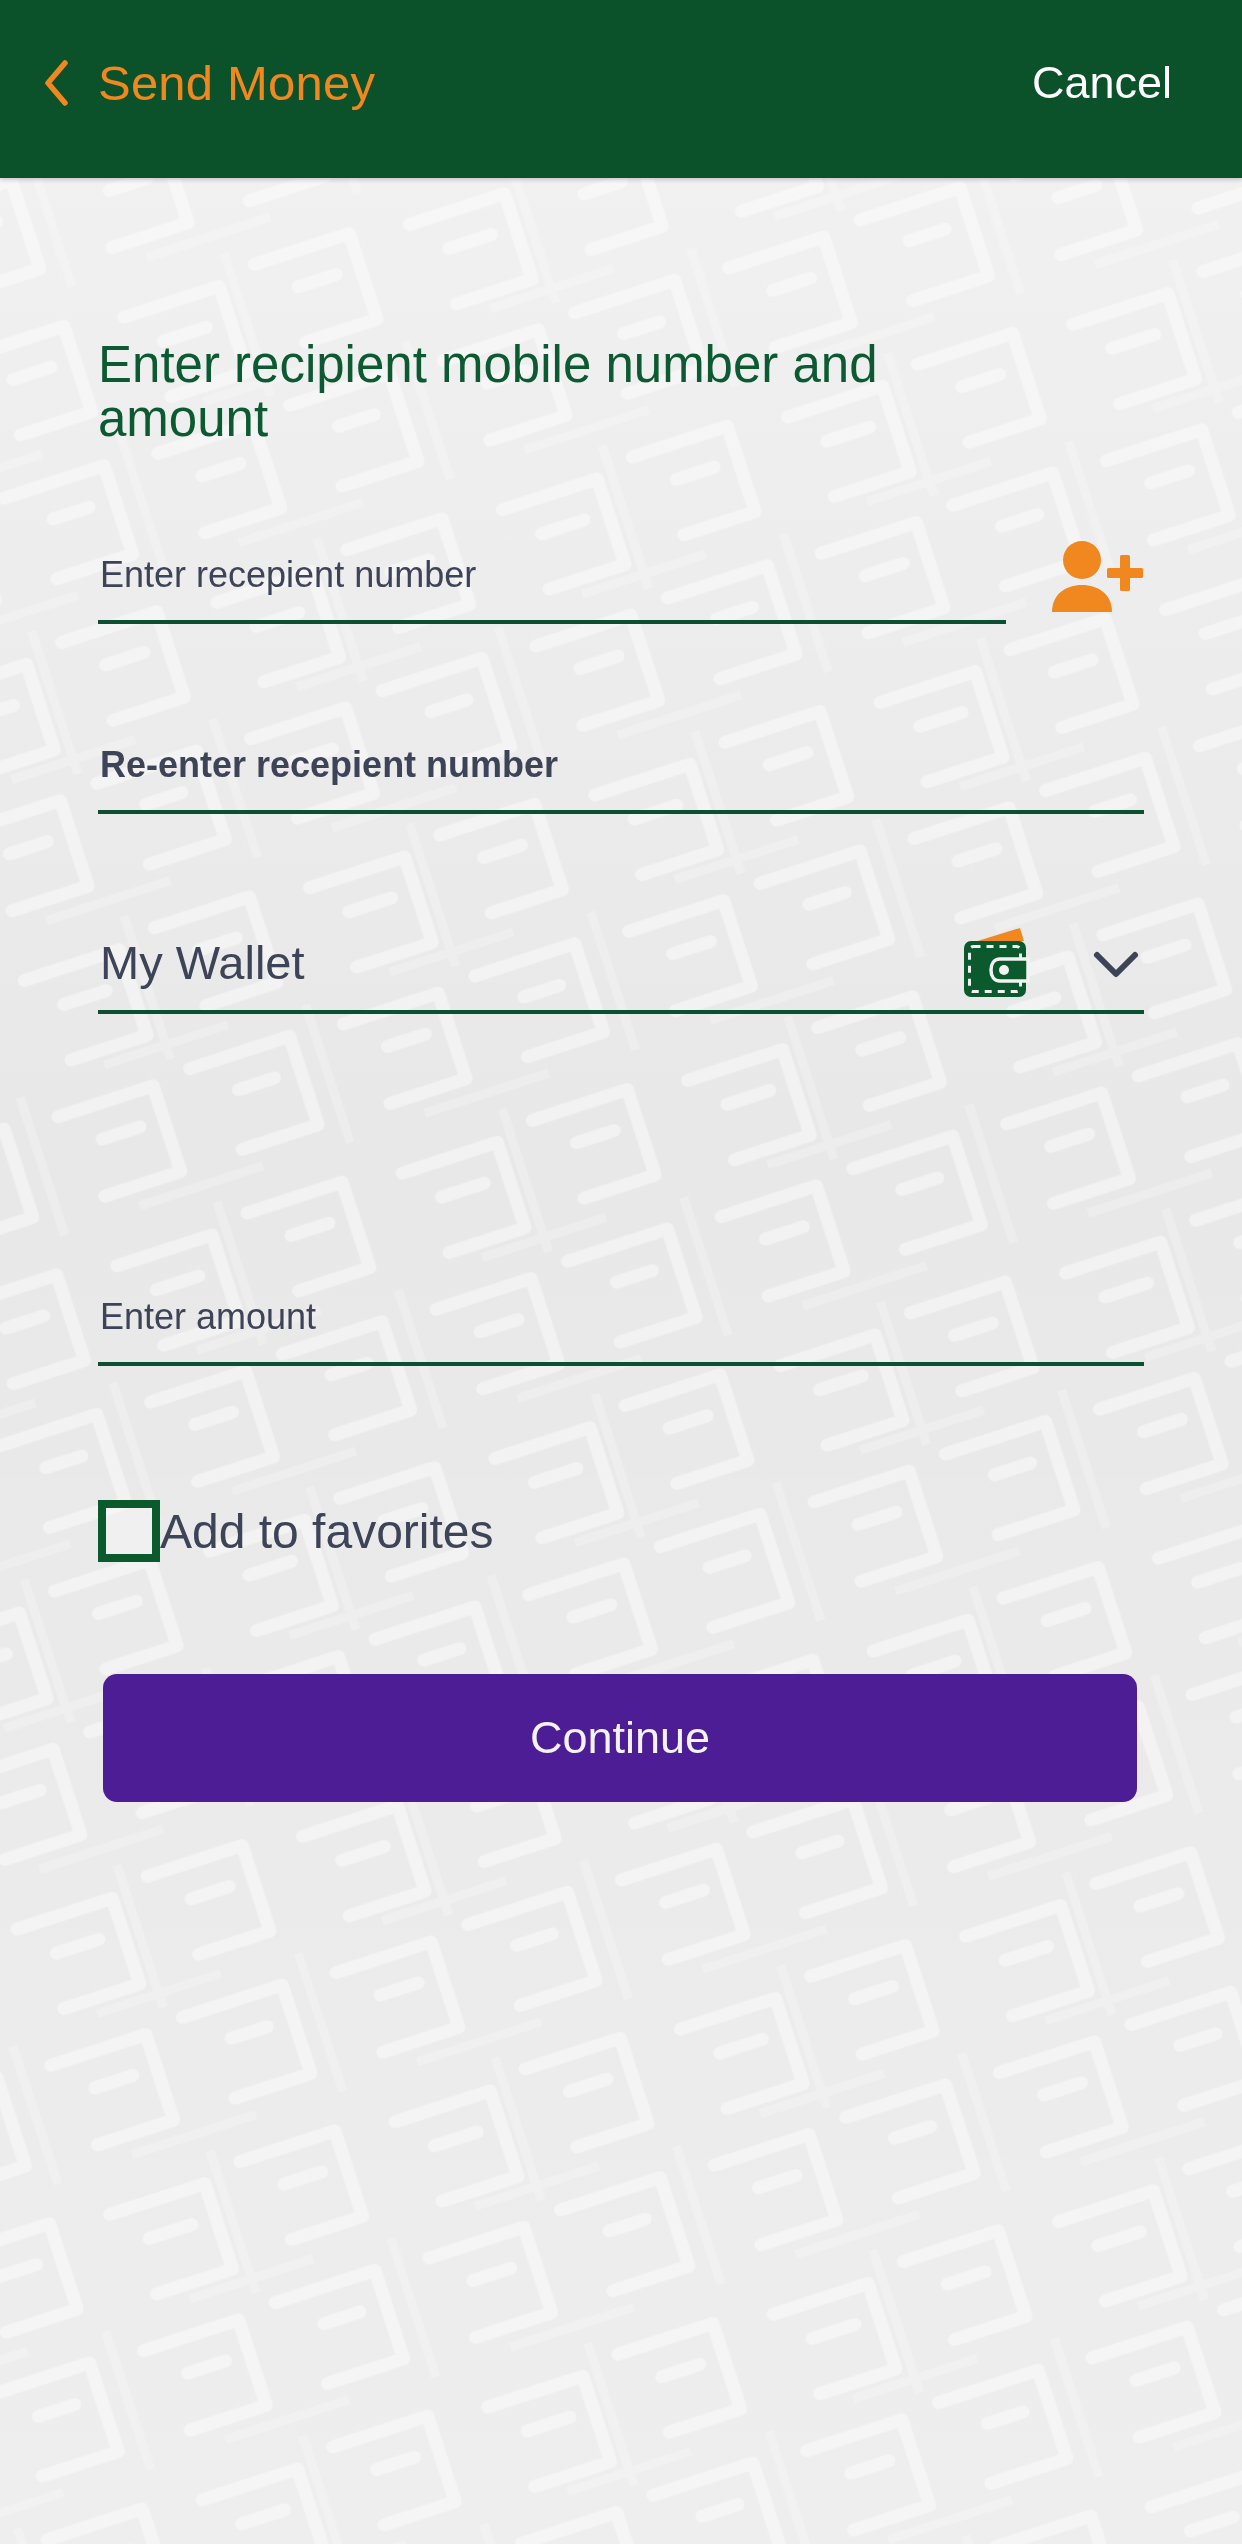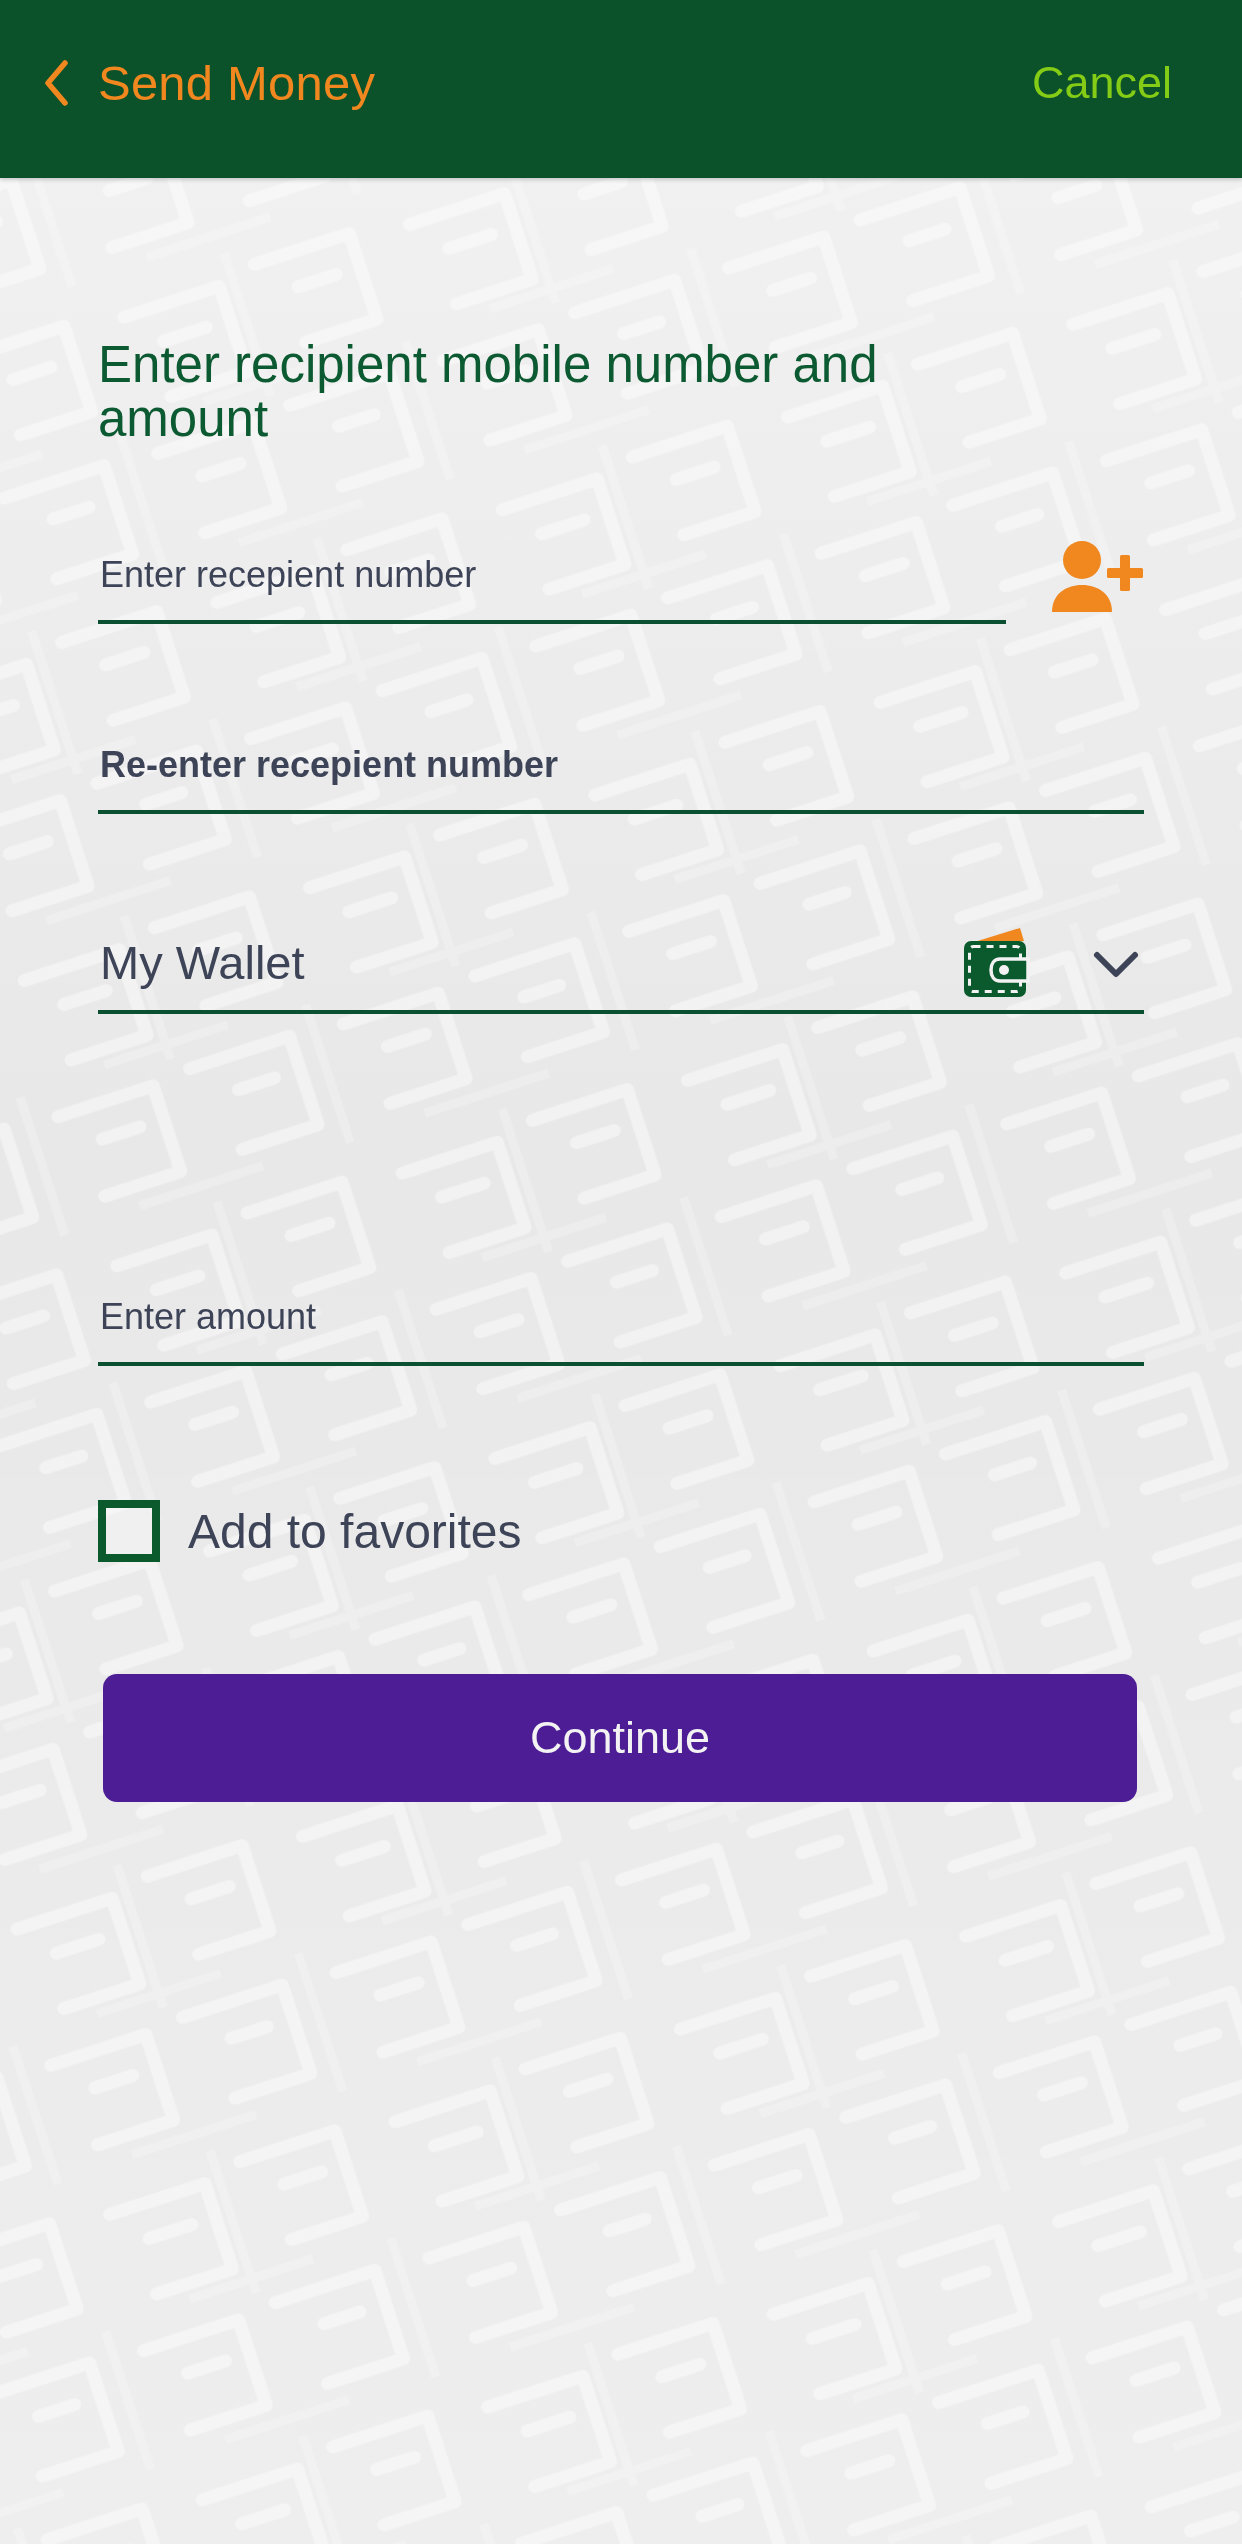--- a/index.html
+++ b/index.html
@@ -63,21 +63,21 @@
     display: block;
   }
   #header-title {
     color: #f0871f;
     font-size: 49px;
     font-weight: 400;
     letter-spacing: 0.2px;
     white-space: nowrap;
   }
   #cancel-btn {
-    color: #84cc16;
+    color: #ffffff;
     font-size: 45px;
     font-weight: 400;
     cursor: pointer;
     white-space: nowrap;
   }
 
   
   #content {
     position: absolute;
     top: 178px; left: 0;
@@ -164,21 +164,20 @@
   #field-amount .field-label { position: absolute; left: 2px; top: 0; }
   #field-amount .field-rule { width: 1046px; }
 
   
   #favorites-row {
     position: absolute;
     left: 98px;
     top: 1322px;
     display: flex;
     align-items: center;
-    gap: 28px;
     cursor: pointer;
   }
   #favorites-checkbox {
     width: 62px; height: 62px;
     border: 8px solid #0b5a2d;
     background: rgba(255,255,255,0.30);
     flex: none;
   }
   #favorites-label {
     color: #3e4457;

